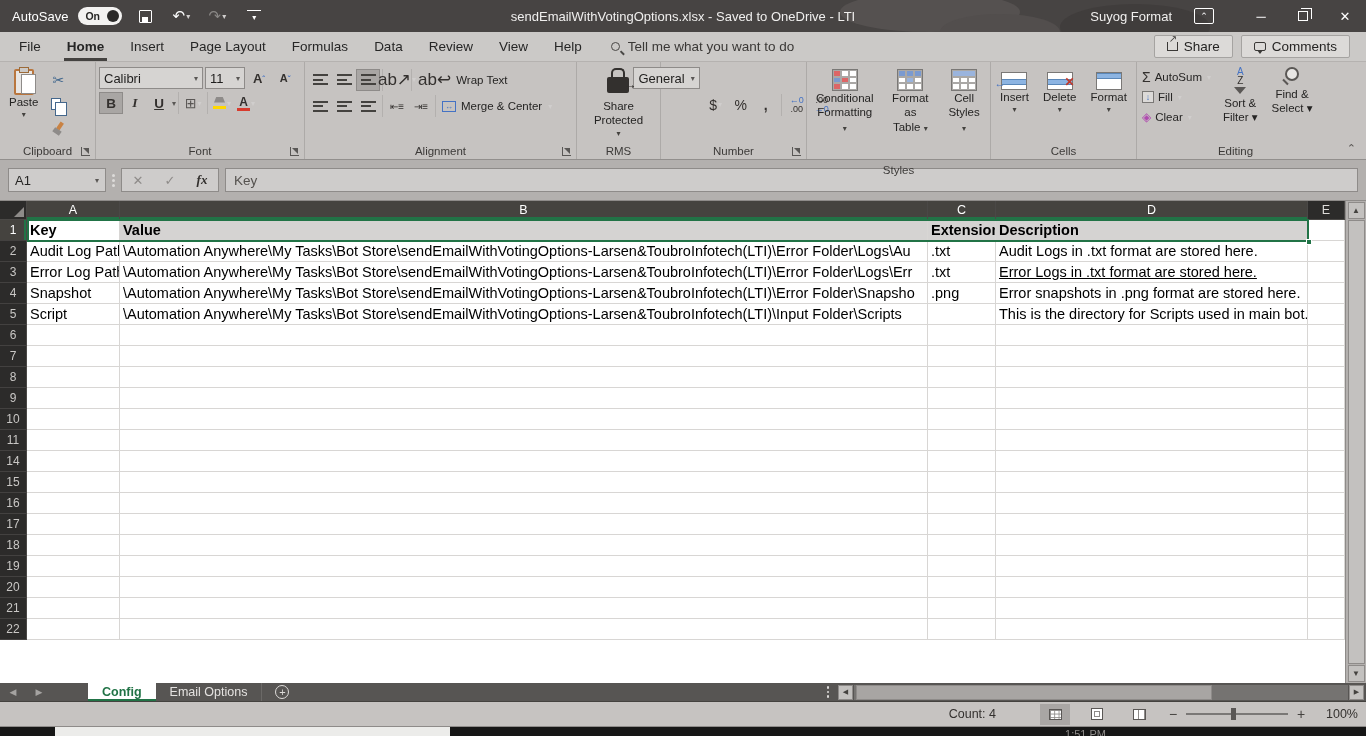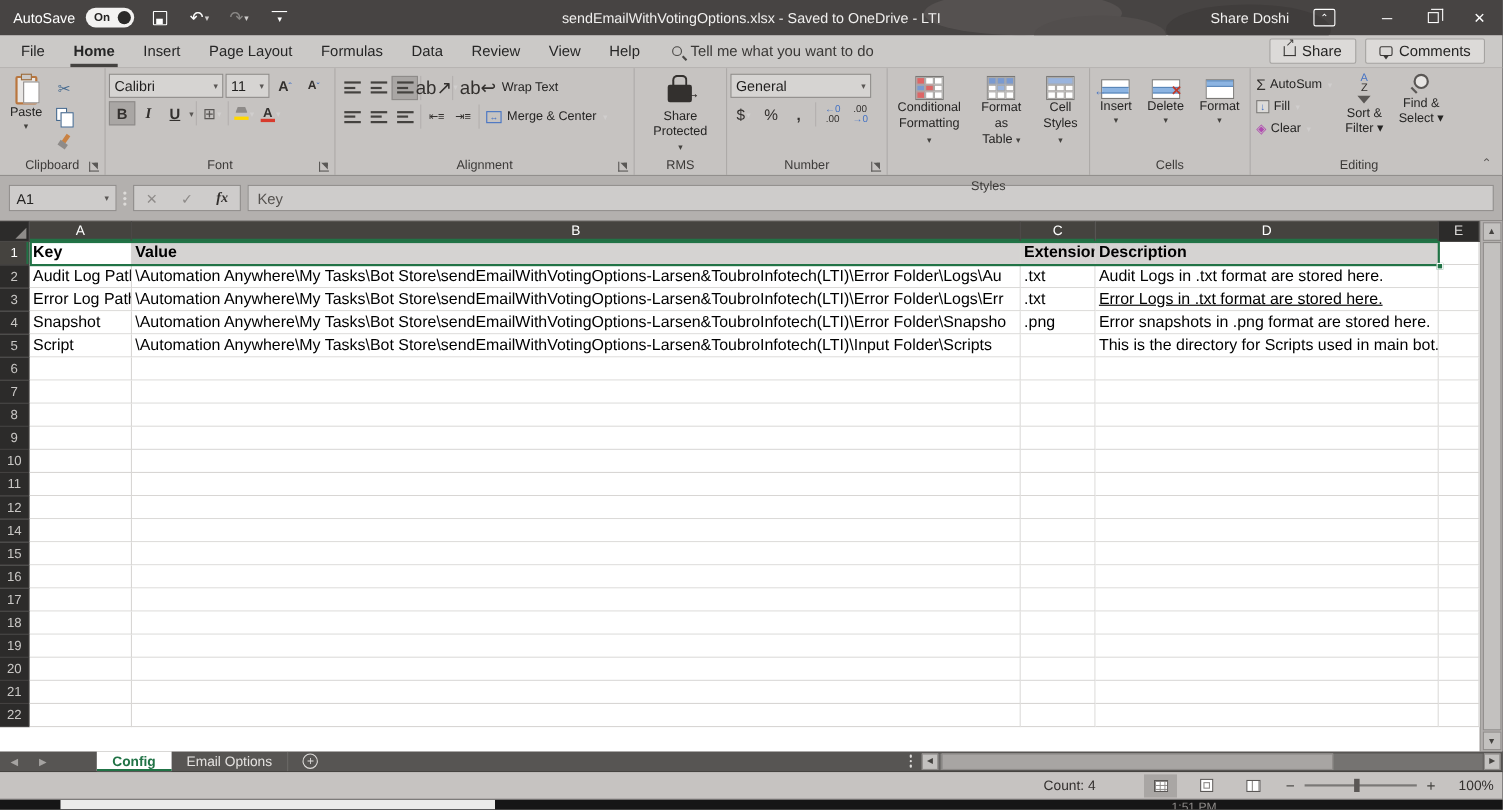--- a/index.html
+++ b/index.html
@@ -197,21 +197,21 @@
           <span class="save-ico"></span>
         </span>
       <span class="qat-btn">↶<span class="caret-d">▾</span></span>
       <span class="qat-btn dim">↷<span class="caret-d">▾</span></span>
       <span class="qat-btn">
           <span class="qat-more">▾</span>
         </span>
     </div>
     <div class="tb-title">sendEmailWithVotingOptions.xlsx  -  Saved to OneDrive - LTI</div>
     <div class="tb-right">
-      <span class="tb-user">Share Doshi</span>
+      <span class="tb-user">Suyog Format</span>
       <span class="ribbon-opts">⌃</span>
       <span class="win-btn">─</span>
       <span class="win-btn">
           <span class="restore-ico"></span>
         </span>
       <span class="win-btn">✕</span>
     </div>
   </div>
 
   <div class="menubar">
@@ -379,21 +379,21 @@
           <span>Protected</span>
           <span class="caret">▾</span>
         </div>
       </div>
       <div class="rgroup-footer">
         <span class="rgroup-label">RMS</span>
       </div>
     </div>
 
     <div class="rgroup" style="width:146px;">
-      <div class="rgroup-content" style="flex-direction:column;gap:4px;align-items:stretch;padding-top:2px;">
+      <div class="rgroup-content" style="flex-direction:row;gap:4px;align-items:stretch;padding-top:2px;justify-content:center;">
         <div class="combo" style="width:128px;">
           <span>General</span>
             <span class="caret">▾</span>
         </div>
         <div style="display:flex;align-items:center;gap:1px;">
           <span class="smallbtn num-sym">
               <span>$</span>
               <span class="caret-d">▾</span>
             </span>
           <span class="smallbtn num-sym">
@@ -645,28 +645,20 @@
           <div class="grid-row">
             <div class="row-header">10</div>
             <div class="cell" style="width: 93px;"></div>
             <div class="cell" style="width: 808px;"></div>
             <div class="cell" style="width: 68px;"></div>
             <div class="cell" style="width: 312px;"></div>
             <div class="cell" style="width: 37px;"></div>
           </div>
           <div class="grid-row">
             <div class="row-header">11</div>
-            <div class="cell" style="width: 93px;"></div>
-            <div class="cell" style="width: 808px;"></div>
-            <div class="cell" style="width: 68px;"></div>
-            <div class="cell" style="width: 312px;"></div>
-            <div class="cell" style="width: 37px;"></div>
-          </div>
-          <div class="grid-row">
-            <div class="row-header">12</div>
             <div class="cell" style="width: 93px;"></div>
             <div class="cell" style="width: 808px;"></div>
             <div class="cell" style="width: 68px;"></div>
             <div class="cell" style="width: 312px;"></div>
             <div class="cell" style="width: 37px;"></div>
           </div>
           <div class="grid-row">
             <div class="row-header">14</div>
             <div class="cell" style="width: 93px;"></div>
             <div class="cell" style="width: 808px;"></div>

